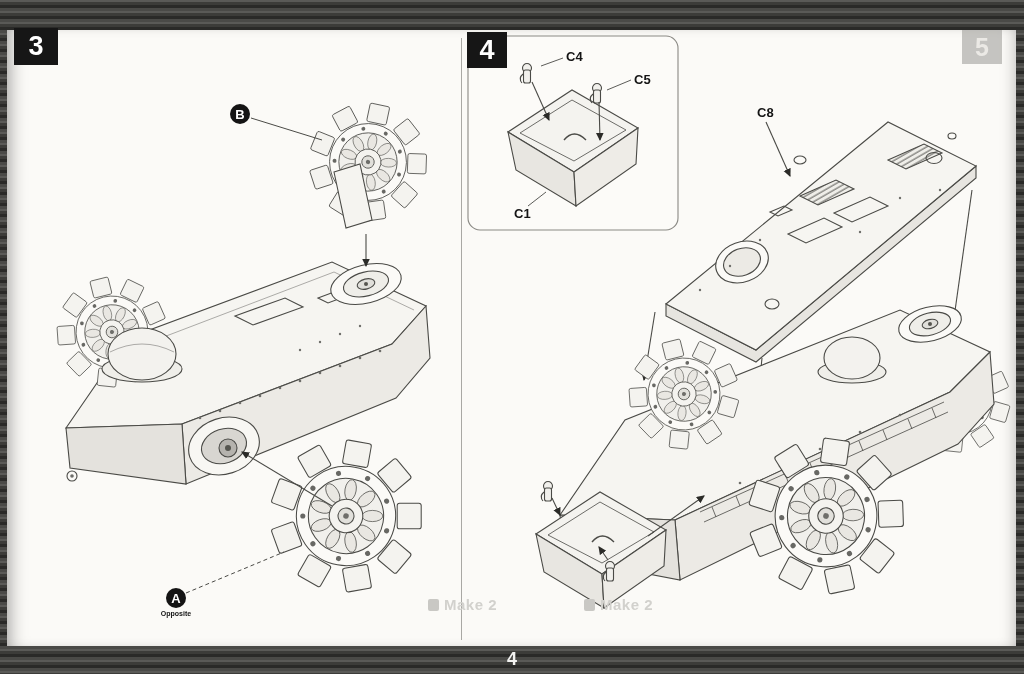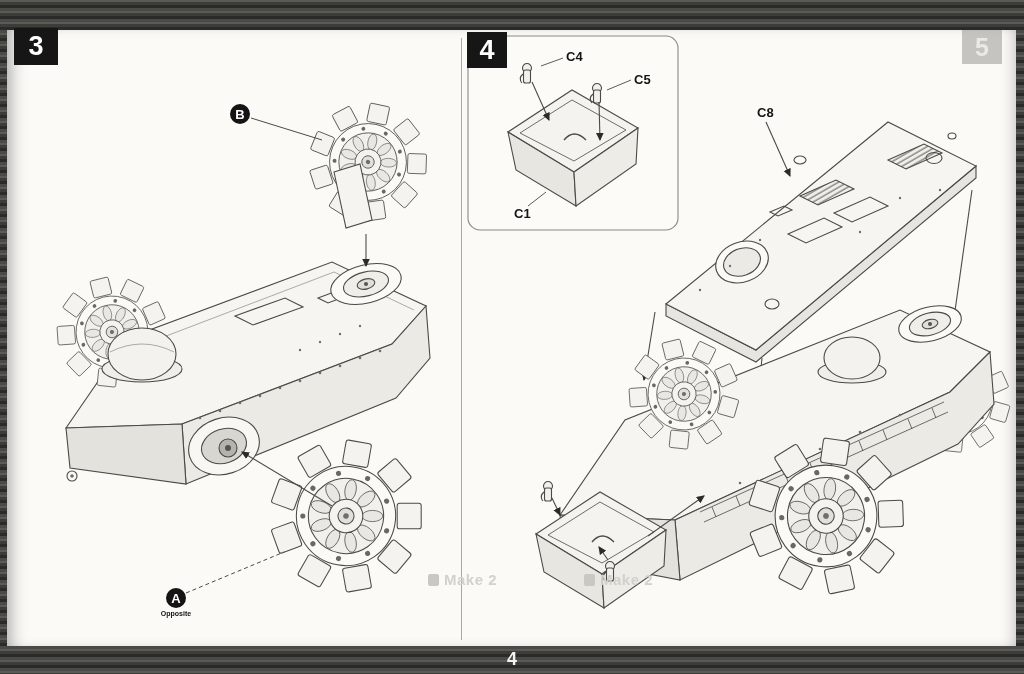--- a/index.html
+++ b/index.html
@@ -27,21 +27,21 @@
     position:absolute;left:955px;top:0;width:40px;height:34px;background:#9a9995;
     color:#dedcd8;font-weight:bold;font-size:25px;display:flex;align-items:center;justify-content:center;
     opacity:.55;
   }
   .divider{position:absolute;left:454px;top:8px;width:1px;height:602px;background:#a9a8a4;}
   .page-num{
     position:absolute;left:0;right:0;bottom:3px;height:22px;text-align:center;
     color:#f2f2f0;font-weight:bold;font-size:18px;
   }
   .wm{
-    position:absolute;top:541px;display:flex;align-items:center;gap:5px;
+    position:absolute;top:566px;display:flex;align-items:center;gap:5px;
     color:#d2d1cd;font-weight:bold;font-size:15px;letter-spacing:.5px;
   }
   .wm .wm-icon{display:inline-block;width:11px;height:12px;background:#c9c8c4;border-radius:2px;}
   .wm1{left:421px;}
   .wm2{left:577px;}
   svg text{font-family:"Liberation Sans",sans-serif;}
   .lbl{font-weight:bold;font-size:13px;fill:#141414;}
   .circlbl{font-weight:bold;font-size:13px;fill:#ffffff;text-anchor:middle;}
   .note{font-weight:bold;font-size:7px;fill:#141414;text-anchor:middle;}
 </style>

